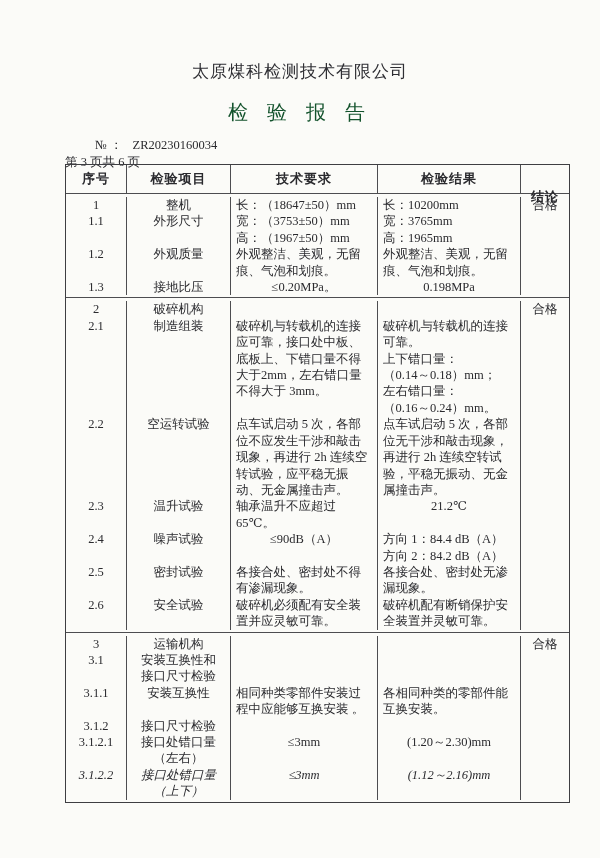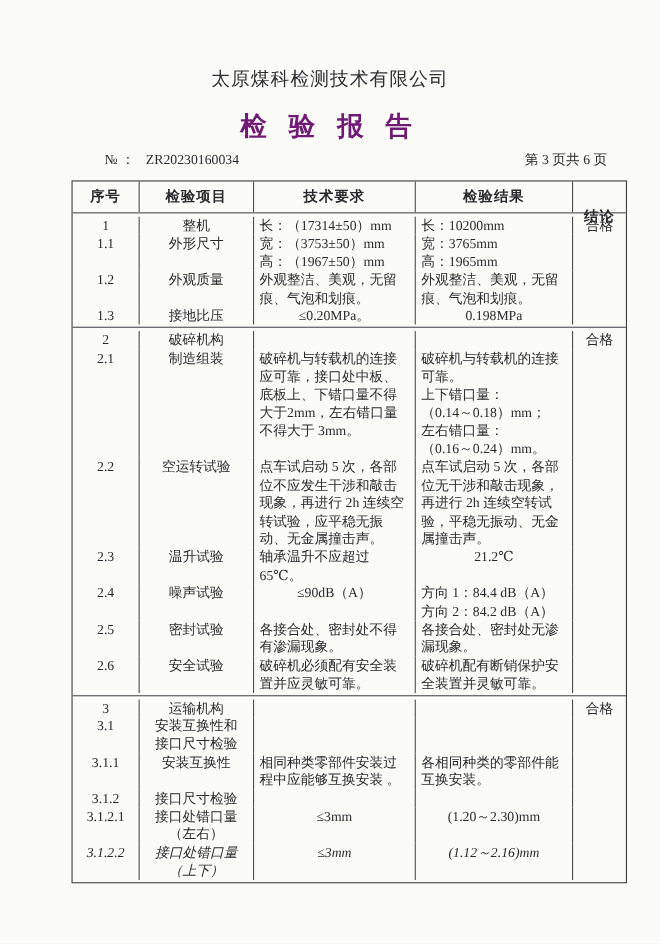--- a/index.html
+++ b/index.html
@@ -17,27 +17,28 @@
   }
   .company{
     position:absolute;top:60px;left:0;width:600px;
     text-align:center;
     font-size:17px;letter-spacing:1px;
     color:#2e2e33;
   }
   .report-title{
     position:absolute;top:99px;left:0;width:600px;
     text-align:center;
-    font-size:24px;font-weight:bold;letter-spacing:7px;
-    color:#701a75;
+    font-size:20px;font-weight:normal;letter-spacing:7px;
+    color:#14532d;
   }
   .meta-row{
     position:absolute;top:137px;left:65px;width:505px;
     display:flex;justify-content:space-between;align-items:baseline;
     font-size:12.5px;
+    flex-direction:column;
   }
   .report-no{padding-left:30px;}
   .report-no .lbl{margin-right:10px;}
   .page-info{padding-right:18px;}
   .itable{
     position:absolute;top:164px;left:65px;width:505px;
     border:1.5px solid #3e3e42;
     box-sizing:border-box;
     font-size:12.5px;line-height:16.4px;
   }
@@ -104,21 +105,21 @@
         <div class="hcell h2">技术要求</div>
         <div class="hcell h3">检验结果</div>
         <div class="hcell h4">结论</div>
       </div>
     <div id="tbody">
         <div class="section">
           <div class="rows">
             <div class="trow" style="align-items: stretch;">
               <div class="cell c-no">1</div>
               <div class="cell c-item">整机</div>
-              <div class="cell c-req">长：（17314±50）mm</div>
+              <div class="cell c-req">长：（18647±50）mm</div>
               <div class="cell c-res">长：10200mm</div>
             </div>
             <div class="trow" style="align-items: stretch;">
               <div class="cell c-no">1.1</div>
               <div class="cell c-item">外形尺寸</div>
               <div class="cell c-req">宽：（3753±50）mm</div>
               <div class="cell c-res">宽：3765mm</div>
             </div>
             <div class="trow" style="align-items: stretch;">
               <div class="cell c-no"></div>

